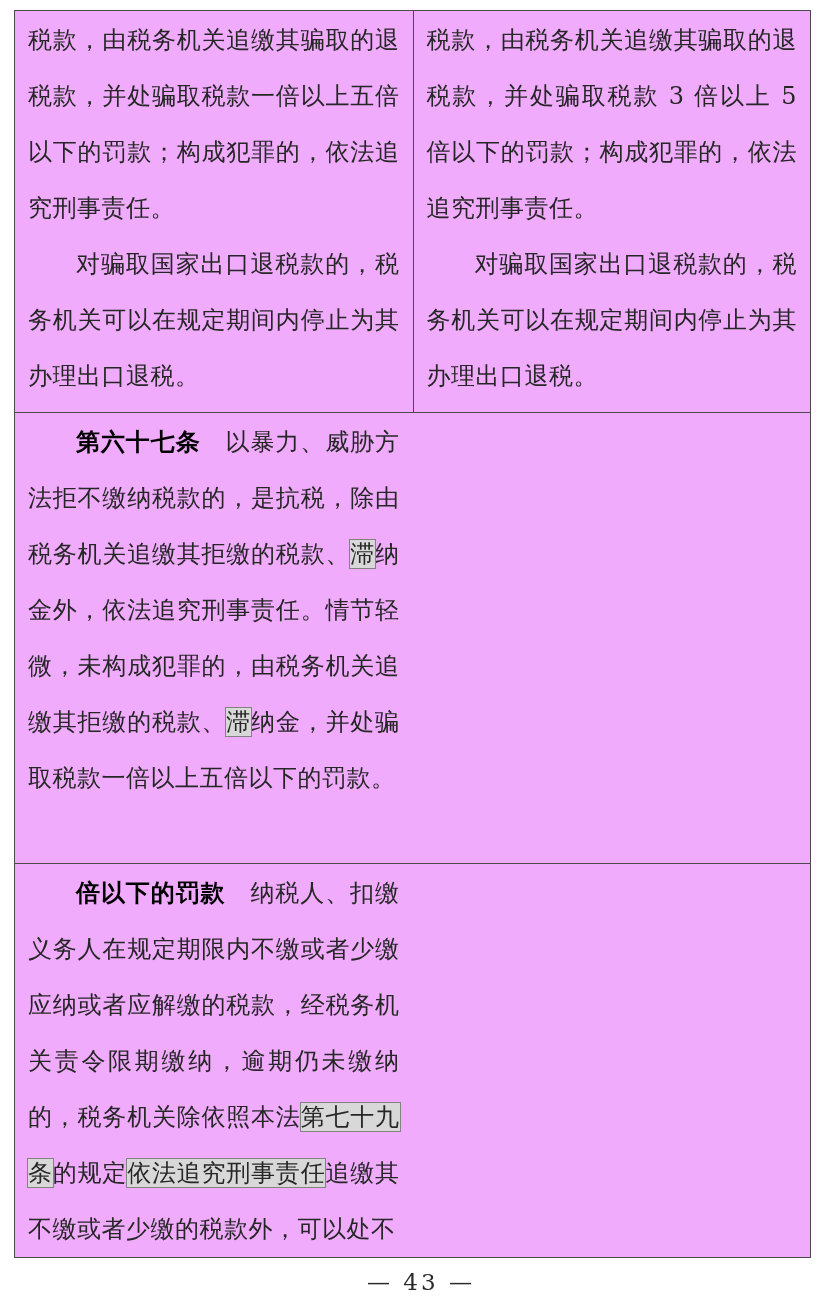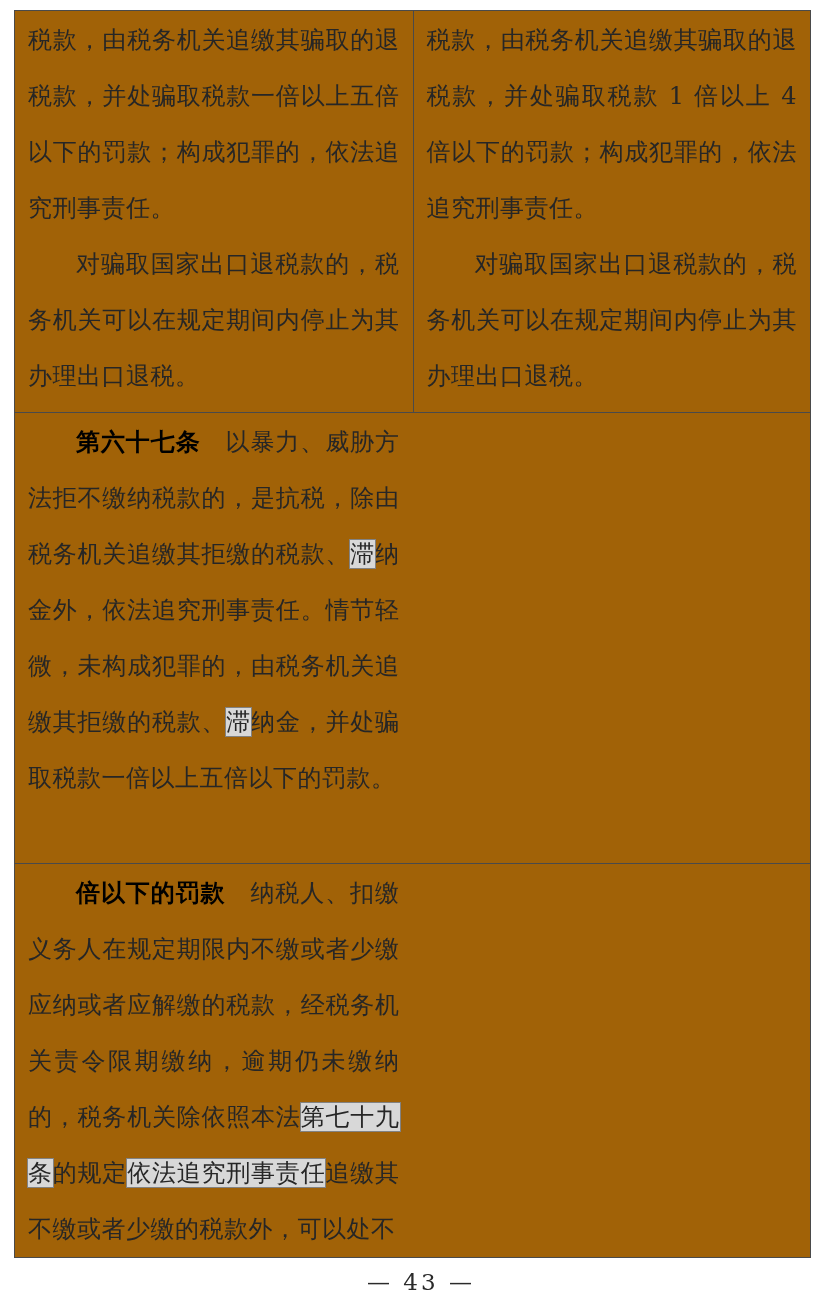--- a/index.html
+++ b/index.html
@@ -15,21 +15,21 @@
     width: 826px;
     height: 1307px;
     overflow: hidden;
   }
   .cmp-table {
     position: absolute;
     left: 14px;
     top: 10px;
     width: 795px;
     border: 1px solid #4a4a4a;
-    background: #a16207;
+    background: #f0abfc;
   }
   .row {
     display: grid;
     grid-template-columns: 1fr 1fr;
     overflow: hidden;
   }
   .row + .row { border-top: 1px solid #4a4a4a; }
   .row:nth-child(1) { height: 401px; }
   .row:nth-child(2) { height: 450px; }
   .row:nth-child(3) { height: 393px; }
@@ -71,21 +71,21 @@
 <body>
 
 <div class="page">
   <div class="cmp-table">
       <div class="row">
         <div class="cell">
           <p><span class="seg">税款，由税务机关追缴其骗取的退税款，并处骗取税款一倍以上五倍以下的罚款；构成犯罪的，依法追究刑事责任。</span></p>
           <p class="indent"><span class="seg">对骗取国家出口退税款的，税务机关可以在规定期间内停止为其办理出口退税。</span></p>
         </div>
         <div class="cell right">
-          <p><span class="seg">税款，由税务机关追缴其骗取的退税款，并处骗取税款 1 倍以上 4 倍以下的罚款；构成犯罪的，依法追究刑事责任。</span></p>
+          <p><span class="seg">税款，由税务机关追缴其骗取的退税款，并处骗取税款 3 倍以上 5 倍以下的罚款；构成犯罪的，依法追究刑事责任。</span></p>
           <p class="indent"><span class="seg">对骗取国家出口退税款的，税务机关可以在规定期间内停止为其办理出口退税。</span></p>
         </div>
       </div>
       <div class="row">
         <div class="cell">
           <p class="indent"><span class="seg-bold">第六十七条</span><span class="seg">　以暴力、威胁方法拒不缴纳税款的，是抗税，除由税务机关追缴其拒缴的税款、</span><span class="seg-hl">滞</span><span class="seg">纳金外，依法追究刑事责任。情节轻微，未构成犯罪的，由税务机关追缴其拒缴的税款、</span><span class="seg-hl">滞</span><span class="seg">纳金，并处骗取税款一倍以上五倍以下的罚款。</span></p>
         </div>
       </div>
       <div class="row">
         <div class="cell">

